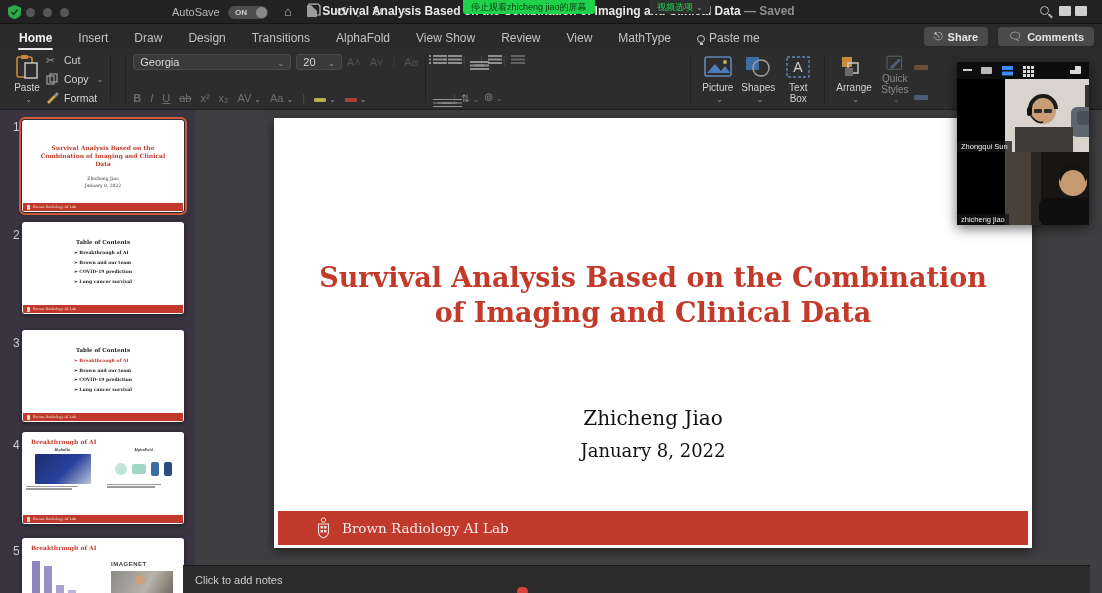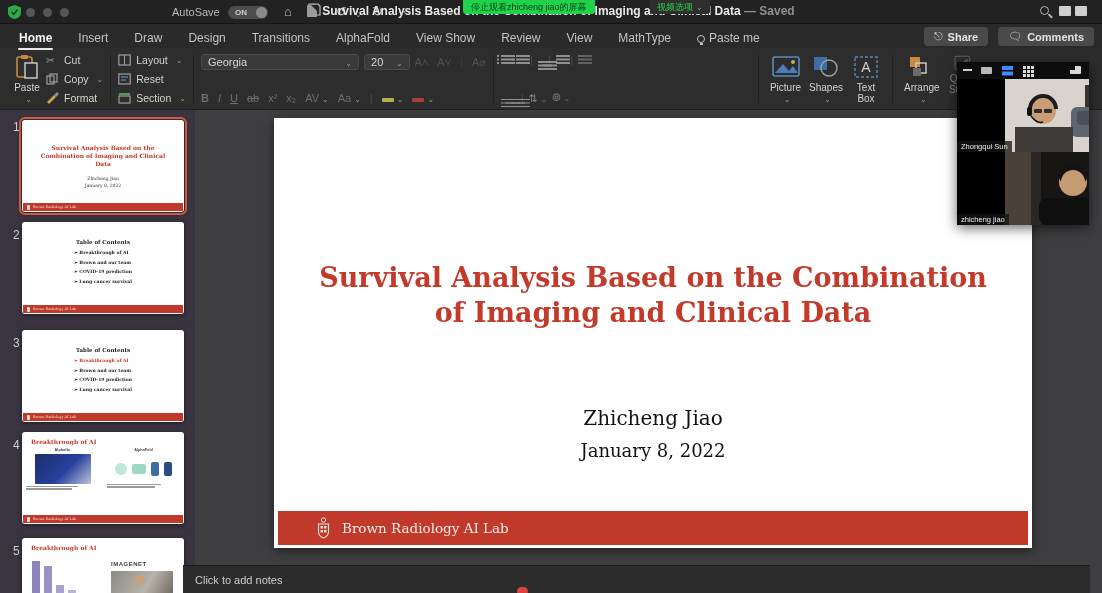--- a/index.html
+++ b/index.html
@@ -211,43 +211,20 @@
           <path d="M1 10 L8 3 L10 5 L3 12 Z" fill="#c9a44a"></path>
           <path d="M8 3 L11 0 L13 2 L10 5 Z" fill="#8f8f8f"></path>
         </svg>
       <span>Format</span>
       </div>
   </div>
 
   <div class="rdiv"></div>
 
 
-  <div class="rcol">
-    <div class="rrow dd">
-      <svg class="sic" viewBox="0 0 13 12">
-          <rect x="0.8" y="1" width="11.4" height="10" fill="none" stroke="#9f9f9f" stroke-width="1.2"></rect>
-          <line x1="6.5" y1="1" x2="6.5" y2="11" stroke="#9f9f9f"></line>
-        </svg>
-      <span>Layout</span>
-      </div>
-    <div class="rrow">
-      <svg class="sic" viewBox="0 0 13 12">
-          <rect x="0.8" y="1" width="11.4" height="10" fill="none" stroke="#9f9f9f" stroke-width="1.2"></rect>
-          <path d="M3 4 h7 M3 7 h5" stroke="#6da0d8"></path>
-        </svg>
-      <span>Reset</span>
-      </div>
-    <div class="rrow dd">
-      <svg class="sic" viewBox="0 0 13 12">
-          <path d="M1 2 h11" stroke="#58b65c" stroke-width="1.6"></path>
-          <rect x="1" y="4" width="11" height="7" fill="none" stroke="#9f9f9f" stroke-width="1.2"></rect>
-        </svg>
-      <span>Section</span>
-      </div>
-  </div>
 
   <div class="rdiv"></div>
 
   <div class="rcol" style="width:285px">
     <div class="rrow">
       <div class="combo" style="width:160px">
         <span>Georgia</span>
           <span class="dd"></span>
       </div>
       <div class="combo" style="width:46px">

